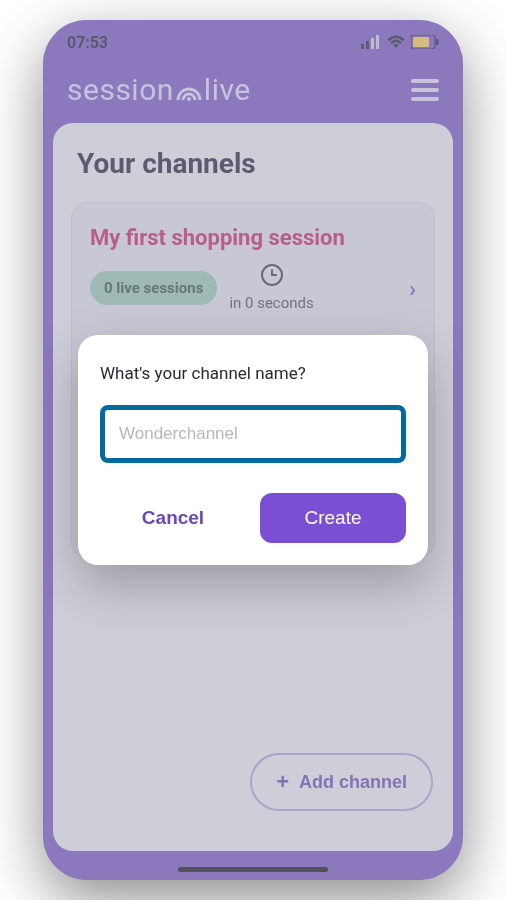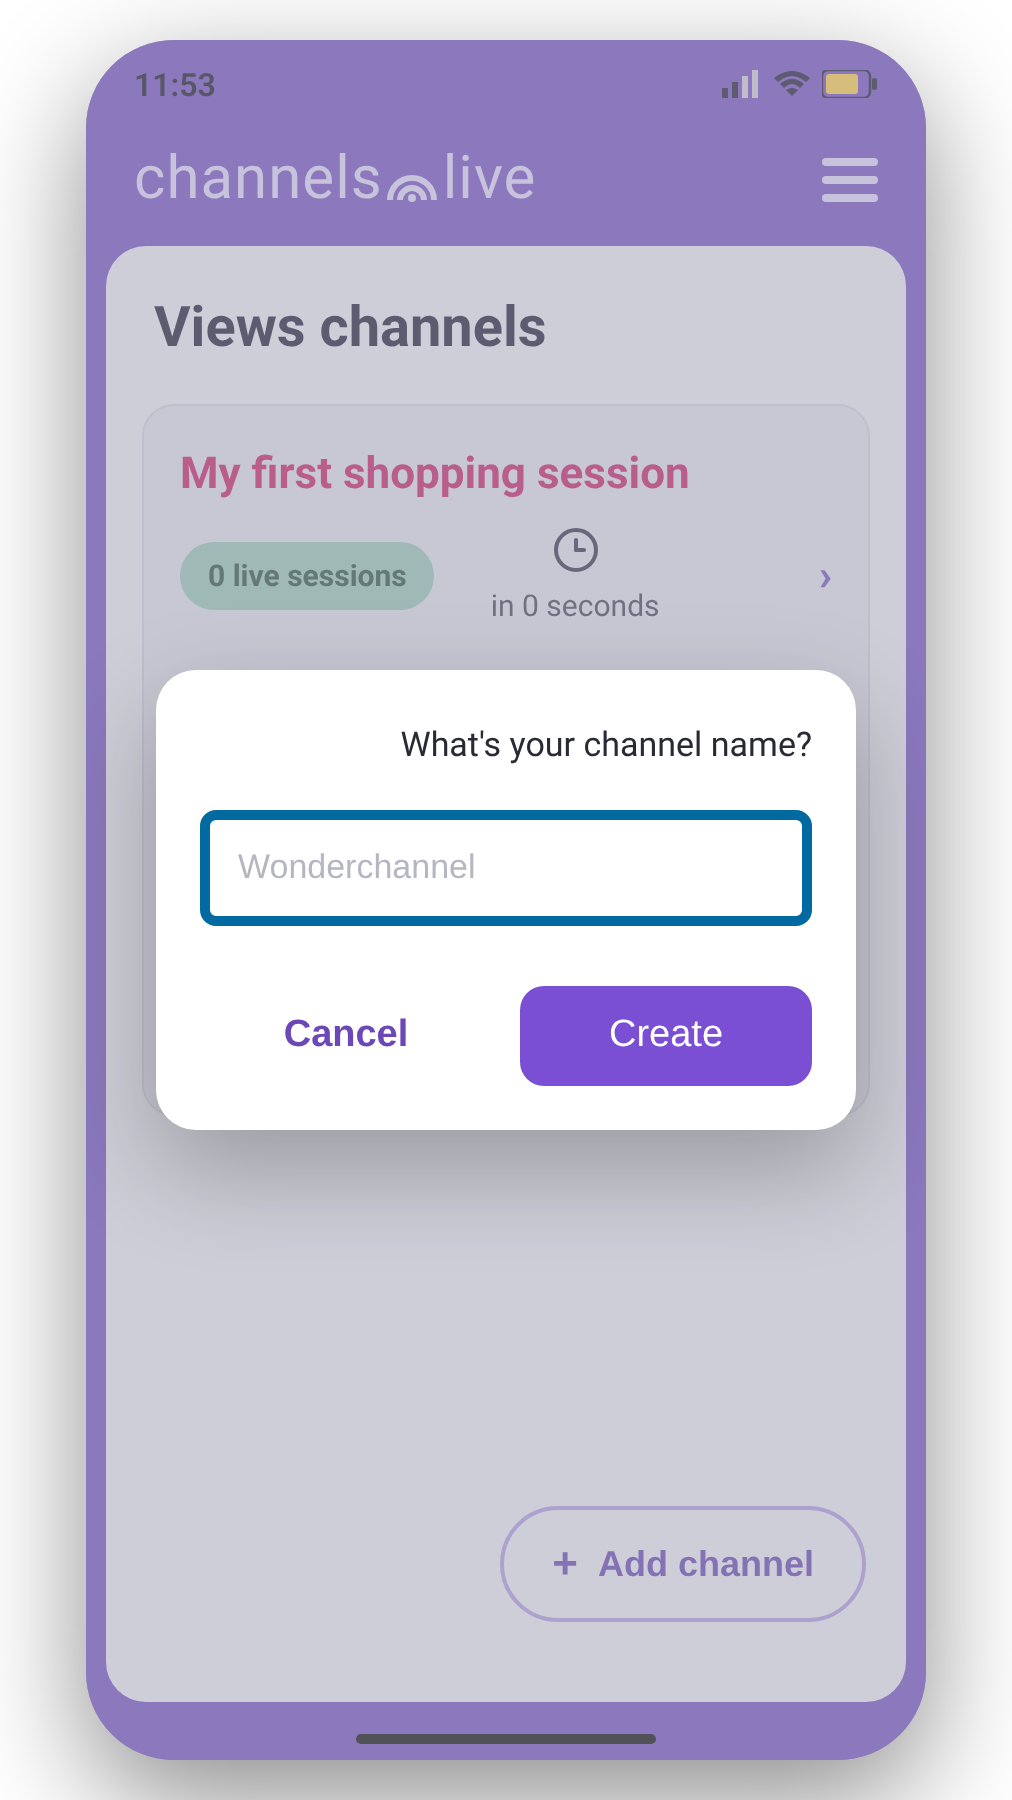--- a/index.html
+++ b/index.html
@@ -86,21 +86,21 @@
   }
   .channel-title {
     font-size: 22px;
     font-weight: 700;
     color: #be185d;
     margin-bottom: 14px;
   }
   .channel-meta {
     display: flex;
     align-items: center;
-    gap: 28px;
+    gap: 12px;
     margin-bottom: 20px;
   }
   .badge {
     background: #8dbdab;
     color: #244738;
     font-weight: 700;
     font-size: 15px;
     padding: 8px 14px;
     border-radius: 20px;
   }
@@ -185,21 +185,21 @@
     z-index: 5;
   }
   .dialog {
     background: #fff;
     border-radius: 20px;
     width: 350px;
     padding: 28px 22px 22px;
     box-shadow: 0 20px 50px rgba(0,0,0,0.25);
   }
   .dialog-title {
-    text-align: right;
+    text-align: left;
     font-size: 17px;
     color: #2a2a35;
     margin-bottom: 22px;
   }
   .text-input {
     width: 100%;
     border: 5px solid #0369a1;
     border-radius: 8px;
     padding: 14px 14px;
     font-size: 17px;
@@ -233,60 +233,60 @@
     cursor: pointer;
     padding: 14px 0;
   }
 </style>
 </head>
 <body>
 
 <div class="phone">
 
   <div class="status-bar">
-    <span>11:53</span>
+    <span>07:53</span>
     <div class="status-right">
       <svg width="20" height="14" viewBox="0 0 20 14">
           <rect x="0" y="9" width="3" height="5" fill="#14132b"></rect>
           <rect x="5" y="6" width="3" height="8" fill="#14132b"></rect>
           <rect x="10" y="3" width="3" height="11" fill="#c7c7d0"></rect>
           <rect x="15" y="0" width="3" height="14" fill="#c7c7d0"></rect>
         </svg>
       <svg width="18" height="14" viewBox="0 0 18 14">
           <path d="M9 13 L6 10 Q9 8 12 10 Z M3 7 Q9 2 15 7 L13 9 Q9 5 5 9 Z M0 4 Q9 -3 18 4 L16 6 Q9 0 2 6 Z" fill="#14132b"></path>
         </svg>
       <svg width="28" height="14" viewBox="0 0 28 14">
           <rect x="0" y="0" width="24" height="14" rx="3" fill="none" stroke="#14132b" stroke-width="1.2"></rect>
           <rect x="2" y="2" width="16" height="10" rx="1.5" fill="#f5c542"></rect>
           <rect x="25" y="4" width="2.5" height="6" rx="1" fill="#14132b"></rect>
         </svg>
     </div>
   </div>
 
   <div class="app-header">
     <div class="logo">
-      <span>channels</span>
+      <span>session</span>
       <span class="logo-arc">
         <svg width="26" height="24" viewBox="0 0 26 24">
             <path d="M2 22 A11 11 0 0 1 24 22" fill="none" stroke="#d9cff0" stroke-width="3"></path>
             <path d="M7 22 A6 6 0 0 1 19 22" fill="none" stroke="#d9cff0" stroke-width="3"></path>
             <circle cx="13" cy="21" r="2" fill="#d9cff0"></circle>
           </svg>
       </span>
       <span>live</span>
     </div>
     <div class="hamburger">
       <span></span>
         <span></span>
         <span></span>
     </div>
   </div>
 
   <div class="main-panel">
-    <h1 class="page-title">Views channels</h1>
+    <h1 class="page-title">Your channels</h1>
 
     <div class="channel-card">
       <h2 class="channel-title">My first shopping session</h2>
       <div class="channel-meta">
         <span class="badge">0 live sessions</span>
         <span class="next-time">
           <span class="clock-icon"></span>
           <span>in 0 seconds</span>
         </span>
         <span class="chevron">›</span>

